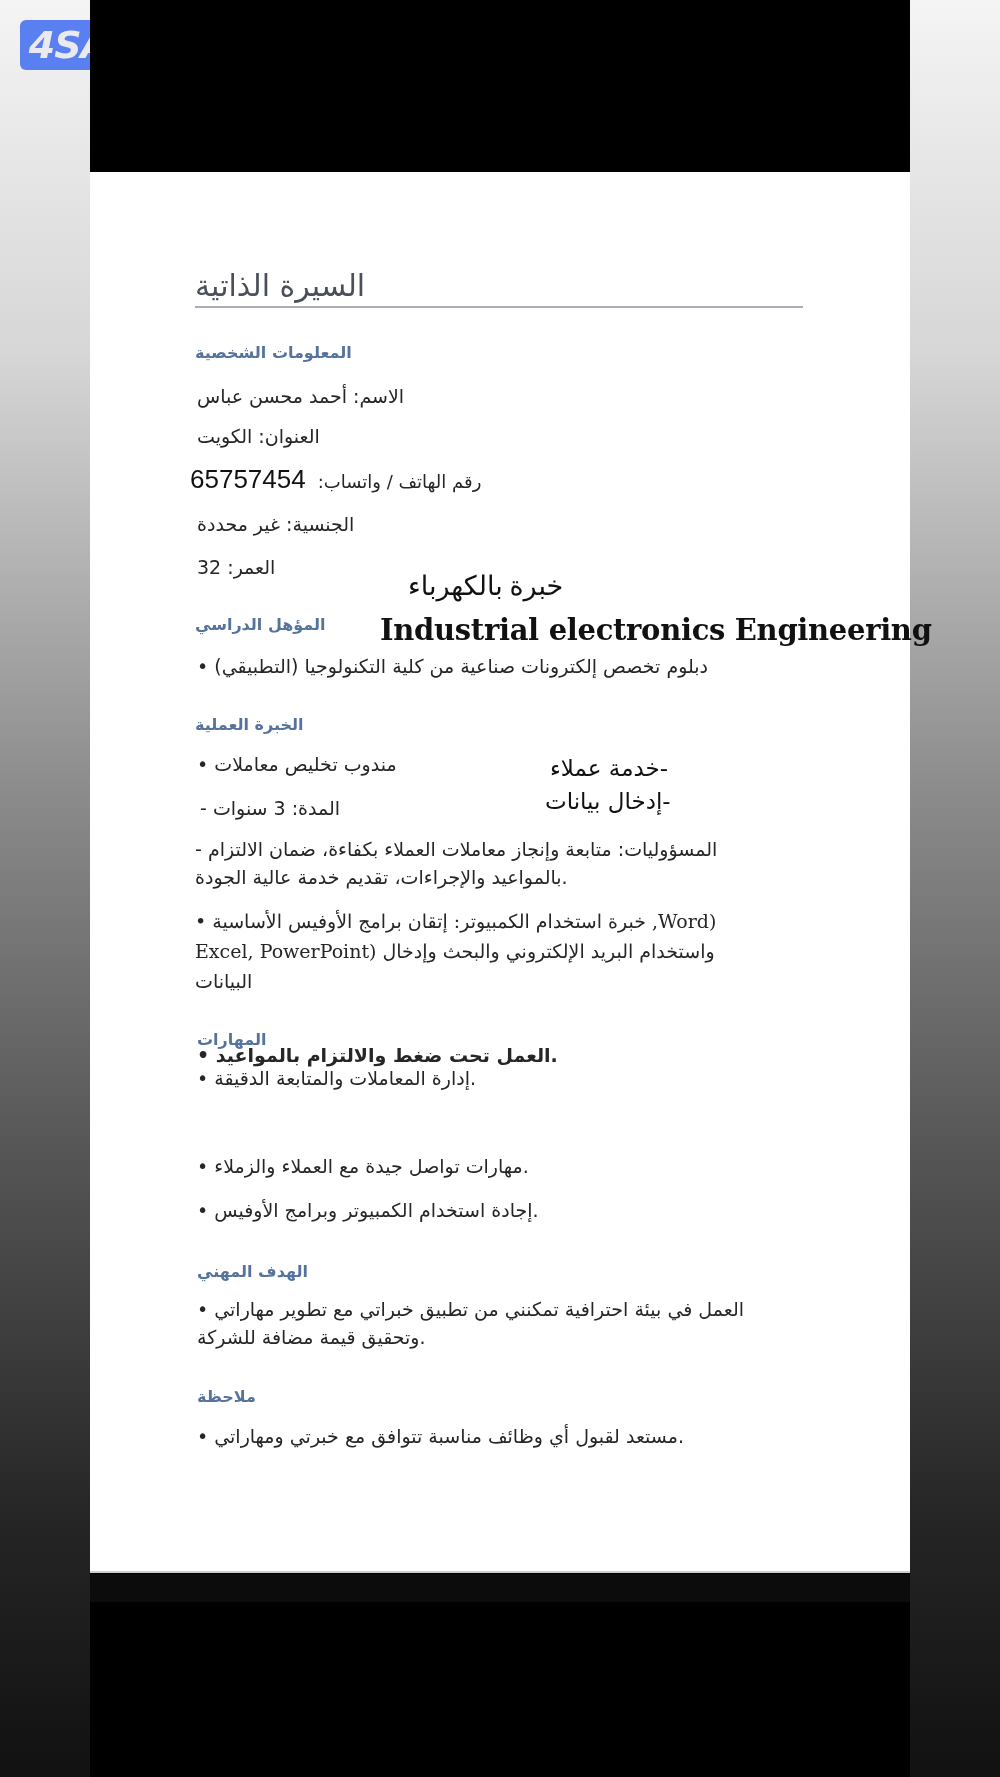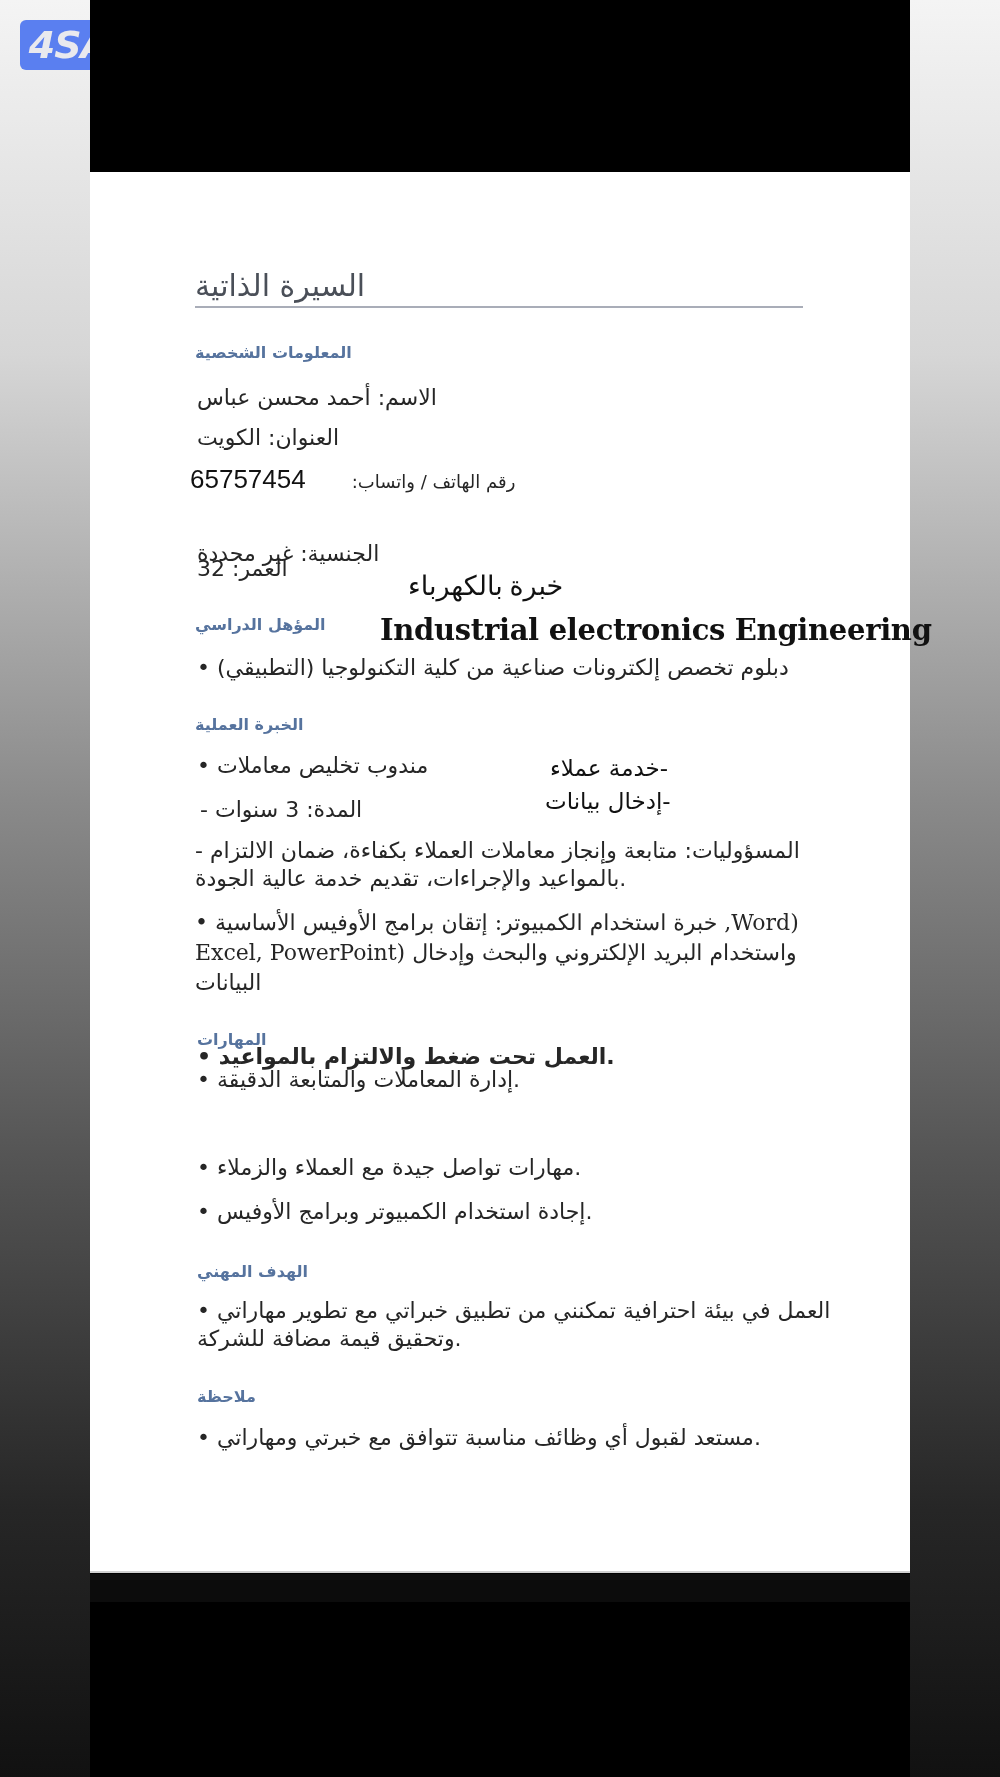--- a/index.html
+++ b/index.html
@@ -33,21 +33,21 @@
     .abs { position: absolute; }
     .title-rule {
       position: absolute; left: 195px; top: 306px; width: 608px; height: 2px;
       background: #a9adb8;
     }
     .h {
       position: absolute; font-size: 16px; font-weight: bold; color: #56739e;
       direction: rtl;
     }
     .t {
-      position: absolute; font-size: 22px; color: #262626; direction: rtl;
+      position: absolute; font-size: 19px; color: #262626; direction: rtl;
       white-space: nowrap;
     }
     .phone-num {
       font-family: "Liberation Sans", sans-serif; font-size: 26px; color: #111;
       direction: ltr; unicode-bidi: embed;
     }
     .overlay-ar {
       position: absolute; font-family: Liberation Serif, serif; font-size: 27px; color: #111;
       direction: rtl; white-space: nowrap;
     }
@@ -67,23 +67,23 @@
 </div>
 
 <div class="abs" style="left:195px; top:268px; font-size:30px; color:#4a4f58; direction:rtl; white-space:nowrap;">السيرة الذاتية</div>
 <div class="title-rule"></div>
 
 <div class="h" style="left:195px; top:343px;">المعلومات الشخصية</div>
 <div class="t" style="left:197px; top:385px;">الاسم: أحمد محسن عباس</div>
 <div class="t" style="left:197px; top:425px;">العنوان: الكويت</div>
 <div class="abs" style="left:190px; top:464px; white-space:nowrap; display:flex; align-items:baseline; gap:12px;justify-content:space-between;">
   <span class="phone-num">65757454</span>
-  <span style="font-size:18px; color:#262626; direction:rtl;margin-left:34px;">رقم الهاتف / واتساب:</span>
+  <span style="font-size:18px; color:#262626; direction:rtl;">رقم الهاتف / واتساب:</span>
 </div>
-<div class="t" style="left:197px; top:541px;">الجنسية: غير محددة</div>
+<div class="t" style="left:197px; top:513px;">الجنسية: غير محددة</div>
 <div class="t" style="left:197px; top:556px;">العمر: 32</div>
 
 <div class="overlay-ar" style="left:408px; top:570px;">خبرة بالكهرباء</div>
 
 <div class="h" style="left:195px; top:615px;">المؤهل الدراسي</div>
 <div class="overlay-en" style="left:380px; top:613px;">Industrial electronics Engineering</div>
 <div class="t" style="left:197px; top:655px;">دبلوم تخصص إلكترونات صناعية من كلية التكنولوجيا (التطبيقي) •</div>
 
 <div class="h" style="left:195px; top:715px;">الخبرة العملية</div>
 <div class="t" style="left:197px; top:753px;">مندوب تخليص معاملات •</div>

